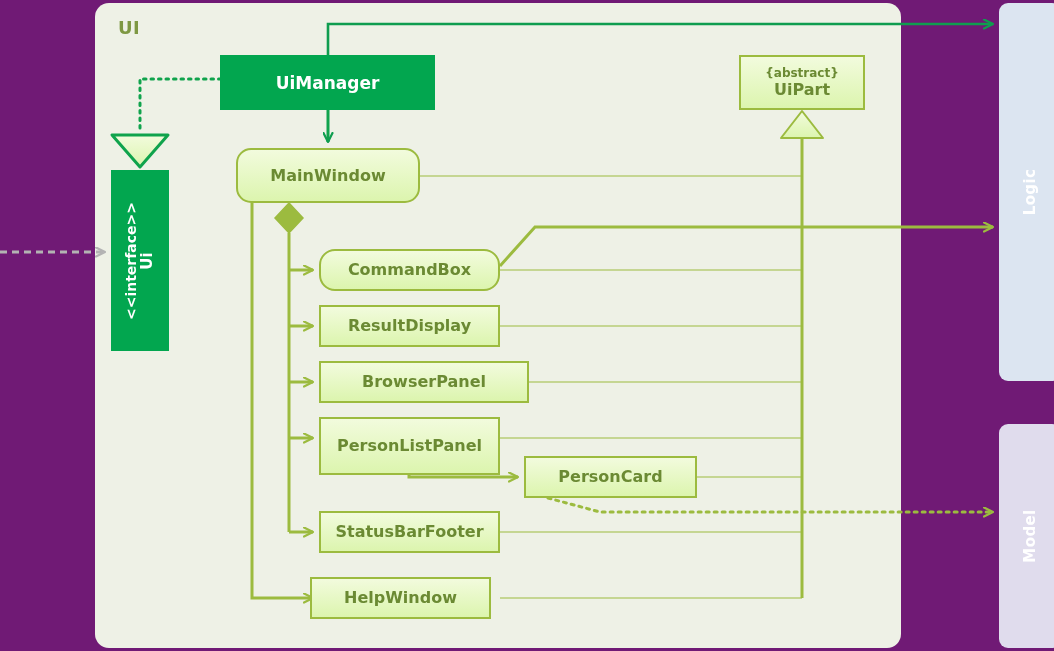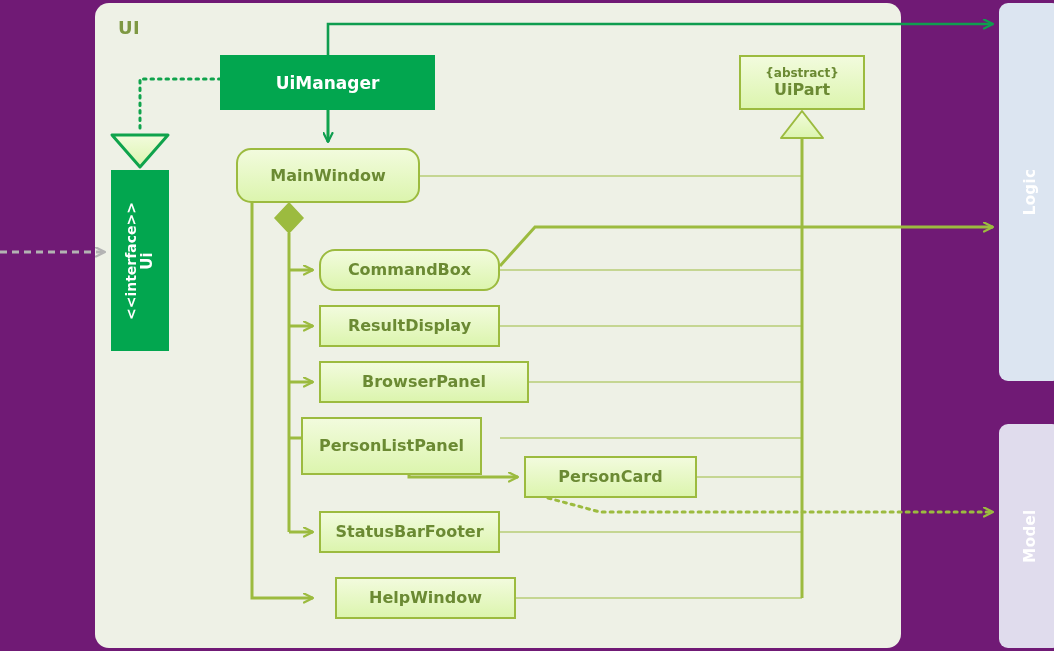--- a/index.html
+++ b/index.html
@@ -136,24 +136,24 @@
   .cbox .abs-tag {
     font-size: 12px;
     font-weight: bold;
   }
 
   #box-mainwindow { left: 236px; top: 148px;  width: 184px; height: 55px; border-radius: 15px; }
   #box-uipart     { left: 739px; top: 55px;   width: 126px; height: 55px; }
   #box-commandbox     { left: 319px; top: 249px; width: 181px; height: 42px; border-radius: 16px; }
   #box-resultdisplay  { left: 319px; top: 305px; width: 181px; height: 42px; }
   #box-browserpanel   { left: 319px; top: 361px; width: 210px; height: 42px; }
-  #box-personlistpanel{ left: 301px; top: 417px; width: 181px; height: 58px; }
+  #box-personlistpanel{ left: 319px; top: 417px; width: 181px; height: 58px; }
   #box-personcard     { left: 524px; top: 456px; width: 173px; height: 42px; }
   #box-statusbarfooter{ left: 319px; top: 511px; width: 181px; height: 42px; }
-  #box-helpwindow     { left: 335px; top: 577px; width: 181px; height: 42px; }
+  #box-helpwindow     { left: 310px; top: 577px; width: 181px; height: 42px; }
 </style>
 </head>
 <body>
 
 <div id="canvas">
 
   <div class="pkg"></div>
   <div class="pkg-label">UI</div>
 
   <div class="ext-panel" id="panel-logic">

